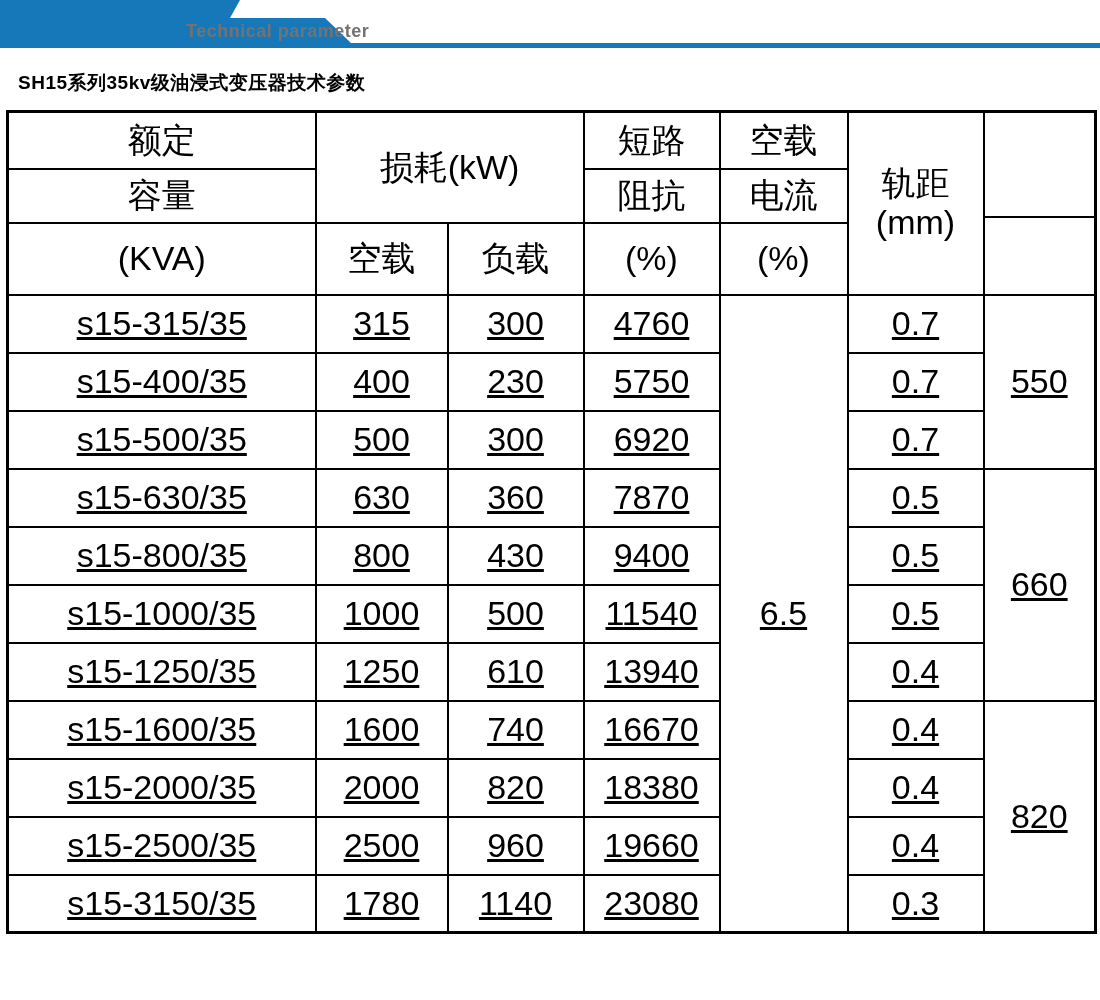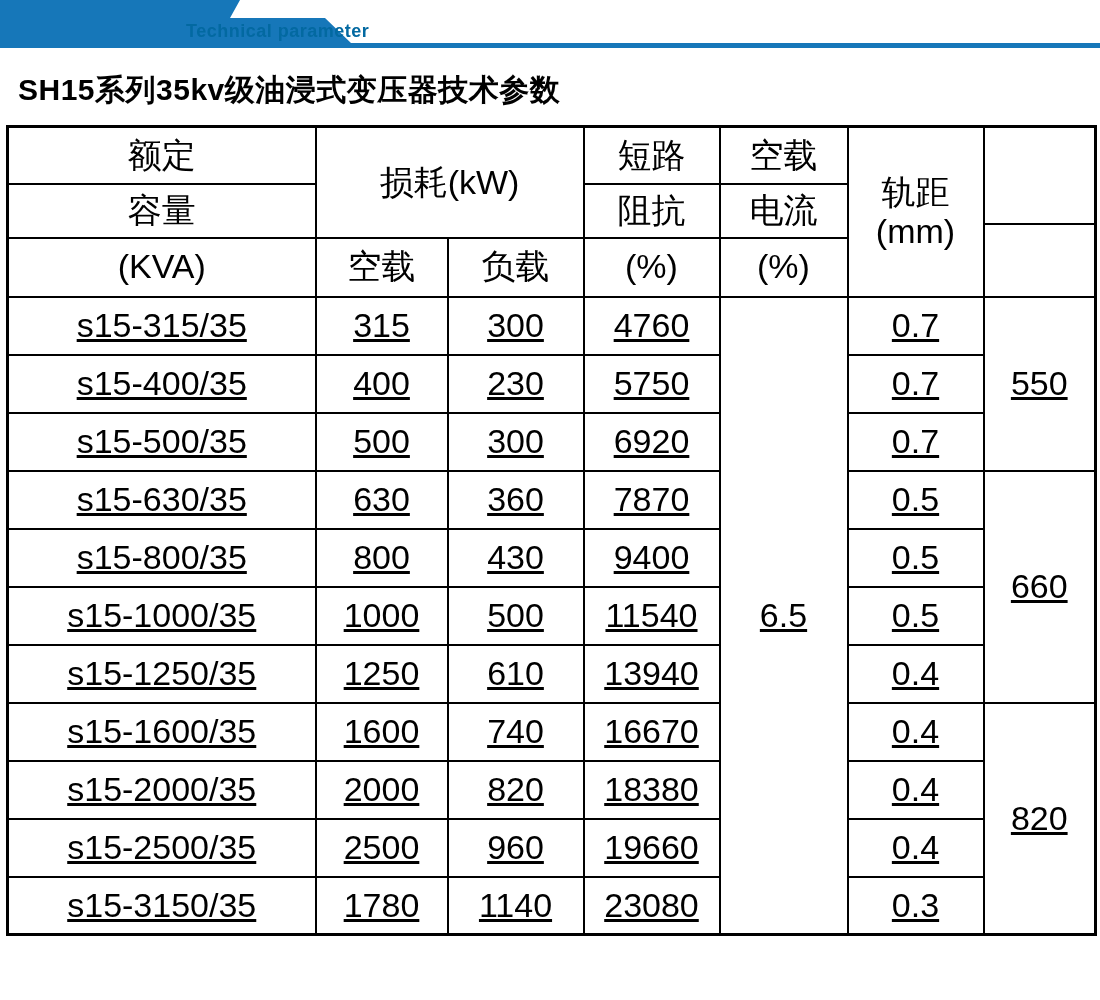--- a/index.html
+++ b/index.html
@@ -10,42 +10,42 @@
   }
   
   .banner{position:relative;width:1100px;height:48px;}
   .banner svg{position:absolute;left:0;top:0;display:block;}
   .banner-title{
     position:absolute;left:16px;top:3px;color:#fff;
     font-size:36px;font-weight:700;letter-spacing:3px;line-height:1.1;
     white-space:nowrap;
   }
   .banner-subtitle{
-    position:absolute;left:186px;top:21px;color:#0369a1;
+    position:absolute;left:186px;top:21px;color:#737373;
     font-size:18px;font-weight:600;letter-spacing:.5px;white-space:nowrap;
   }
   
   .section-title{
-    margin:22px 0 0 18px;font-size:30px;font-weight:700;letter-spacing:.5px;
+    margin:22px 0 0 18px;font-size:19px;font-weight:700;letter-spacing:.5px;
     white-space:nowrap;
   }
   
   table.params{
     border-collapse:collapse;table-layout:fixed;
     margin:14px 0 0 6px;width:1088px;
     border:3px solid #000;
   }
   table.params td{
     border:2px solid #000;text-align:center;vertical-align:middle;
     padding:0;font-size:34px;font-weight:400;line-height:1.15;
     overflow:hidden;white-space:nowrap;
   }
   tr.hr1{height:57px;}
   tr.hr2{height:54px;}
-  tr.hr3{height:59px;}
+  tr.hr3{height:72px;}
   tr.dr{height:58px;text-decoration:underline;}
   td.cjk{font-size:35px;}
   td.gauge-hdr{line-height:1.3;}
   td.gauge-hdr span{display:block;}
   
   td.blank-hdr{position:relative;}
   td.blank-hdr .split-line{
     position:absolute;left:0;right:0;top:57%;height:2px;background:#000;
   }
 </style>

